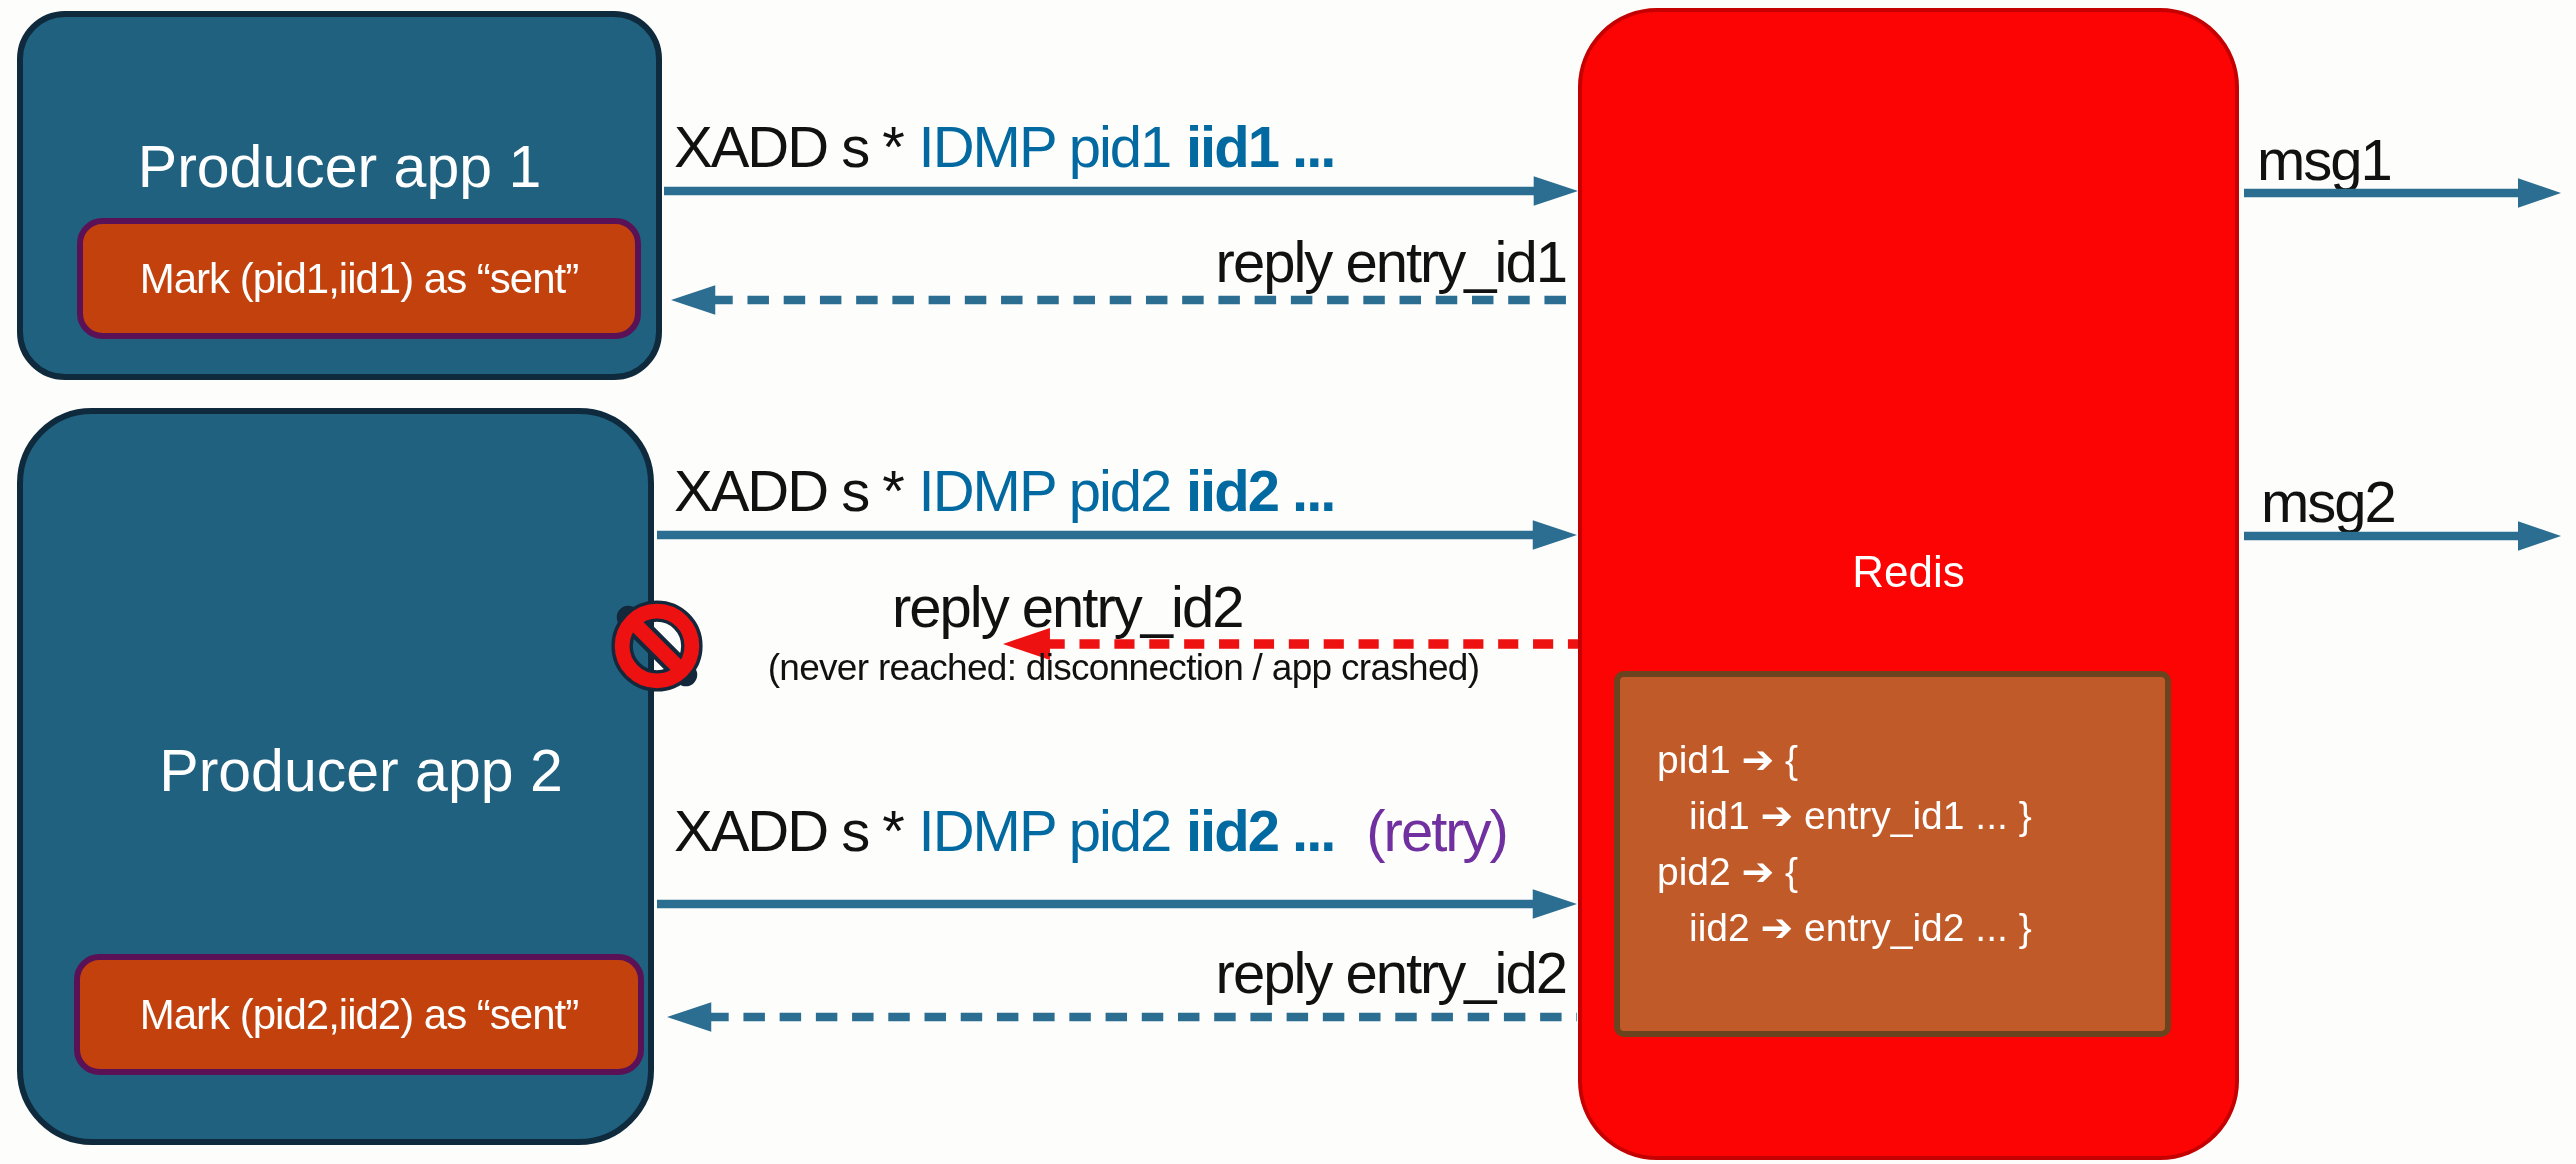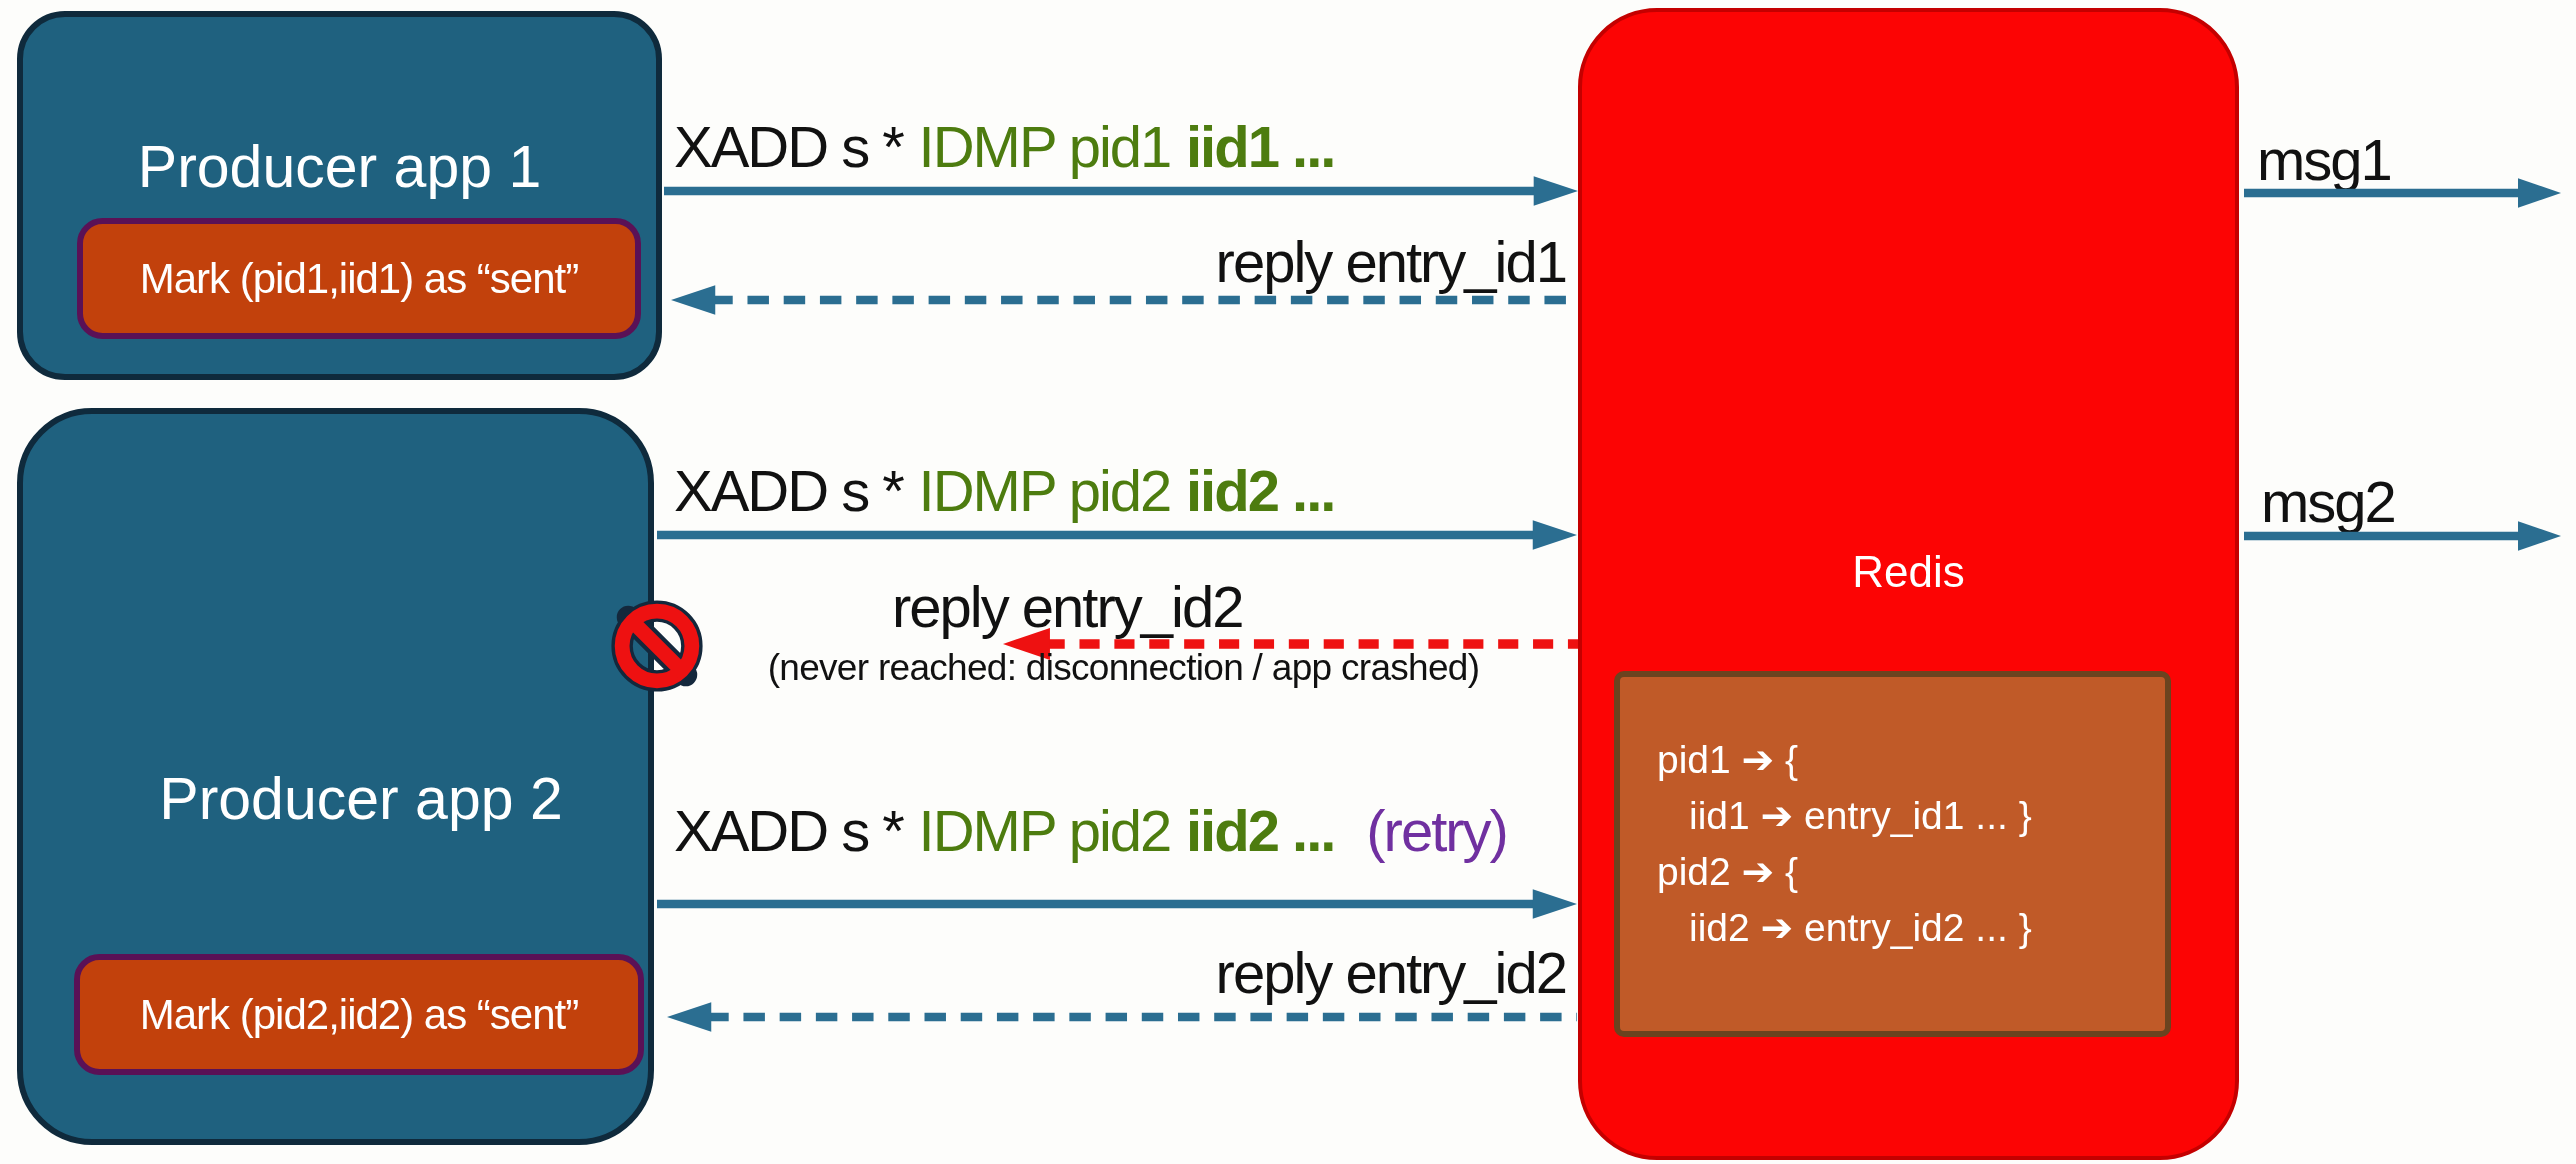--- a/index.html
+++ b/index.html
@@ -5,42 +5,42 @@
   html,body{margin:0;padding:0;background:#fdfdfb;}
   #canvas{position:relative;width:2576px;height:1165px;overflow:hidden;
           font-family:"Liberation Sans",sans-serif;background:#fdfdfb;}
 
   
   .producer{position:absolute;background:#1f617f;border:6.7px solid #0f2a3c;box-sizing:border-box;}
   #p1{left:17px;top:10.7px;width:645px;height:369px;border-radius:48px;}
   #p2{left:17px;top:408px;width:637px;height:737px;border-radius:75px;}
   .ptitle{position:absolute;width:100%;text-align:center;color:#fff;font-size:59px;line-height:1;white-space:nowrap;}
   #p1t{left:17px;top:138px;width:645px;}
-  #p2t{left:17px;top:770px;width:688px;}
+  #p2t{left:17px;top:742px;width:688px;}
 
   .mark{position:absolute;background:#c2410c;border:6.7px solid #5a1156;border-radius:25.5px;
         box-sizing:border-box;color:#fff;font-size:42px;letter-spacing:-1px;
         display:flex;align-items:center;justify-content:center;white-space:nowrap;}
   #mark1{left:77px;top:218px;width:564px;height:121px;}
   #mark2{left:74px;top:954px;width:570px;height:121px;}
 
   #redis{position:absolute;left:1578px;top:8px;width:661px;height:1152px;
          background:#fc0404;border:4px solid #c40000;border-radius:79px;box-sizing:border-box;}
   #redisTitle{position:absolute;left:1578px;top:550px;width:661px;text-align:center;
               color:#fff;font-size:44px;line-height:1;}
   #store{position:absolute;left:1614px;top:671px;width:557px;height:366px;
          background:#c05a28;border:6.7px solid #6b431f;border-radius:10px;box-sizing:border-box;
          color:#fff;font-size:39px;padding:55px 0 0 37px;}
   .sline{line-height:56px;white-space:nowrap;}
   .sline.indent{padding-left:32px;}
 
   
   .label{position:absolute;font-size:58px;line-height:1;color:#111;white-space:nowrap;letter-spacing:-2px;}
   .label .p + .p{margin-left:0.27em;}
-  .green{color:#4d7c0f;}
+  .green{color:#0369a1;}
   .bold{font-weight:bold;}
   .purple{color:#7030a0;margin-left:0.55em !important;}
   .ralign{text-align:right;}
   .note{position:absolute;font-size:37px;line-height:1;color:#111;text-align:center;white-space:nowrap;letter-spacing:-0.7px;}
 
   .arrow{position:absolute;overflow:visible;}
 </style>
 </head>
 <body>
 

